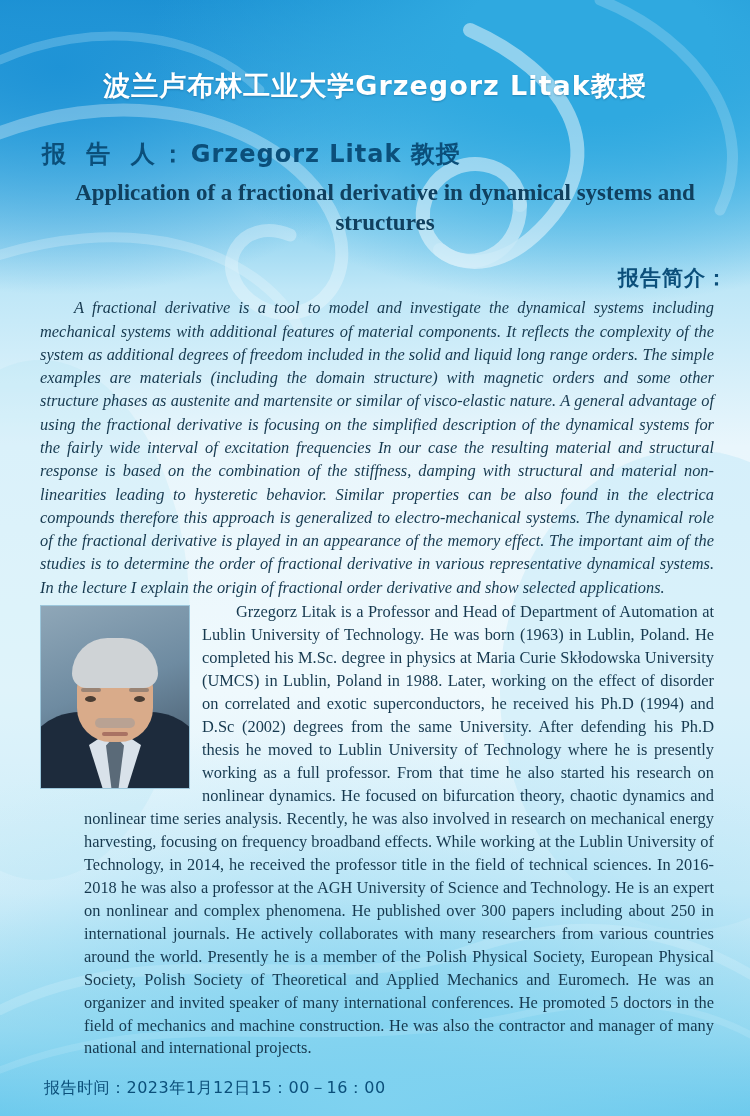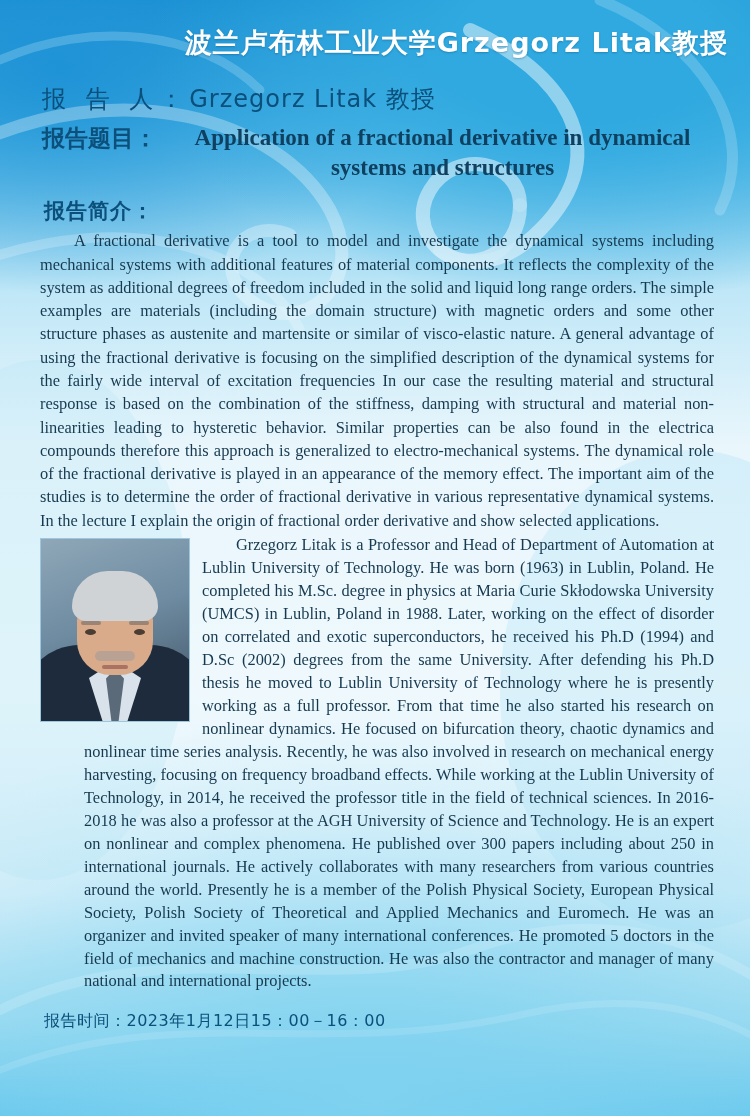--- a/index.html
+++ b/index.html
@@ -34,42 +34,42 @@
   .swirls svg { display: block; }
 
   .content {
     position: relative;
     z-index: 3;
     padding: 0 22px;
     box-sizing: border-box;
   }
 
   .title-block {
-    text-align: right;
-    padding-top: 25px;
+    text-align: center;
+    padding-top: 68px;
   }
   .title-line {
     font-family: "DejaVu Sans", "Liberation Sans", sans-serif;
     font-weight: bold;
     font-size: 27px;
     letter-spacing: 1px;
     color: #ffffff;
     text-shadow: 0 1px 2px rgba(10,70,110,0.35);
     line-height: 1.35;
   }
   .title-line.second {
     letter-spacing: 8px;
     font-size: 27px;
   }
 
   .speaker-row {
-    margin-top: 22px;
+    margin-top: 34px;
     padding-left: 20px;
     font-family: "DejaVu Sans", "Liberation Sans", sans-serif;
-    font-weight: normal;
+    font-weight: bold;
     font-size: 24px;
     color: #0b4f7a;
     letter-spacing: 1px;
   }
   .speaker-row .label { letter-spacing: 6px; }
 
   .topic-row {
     margin-top: 8px;
     padding-left: 20px;
     display: flex;
@@ -87,36 +87,38 @@
     font-family: "Liberation Serif", serif;
     font-weight: bold;
     font-size: 23px;
     color: #10405f;
     line-height: 1.3;
     text-align: center;
     flex: 1;
   }
 
   .section-head {
-    margin: 14px 0 4px 22px;
+    margin: 26px 0 4px 22px;
     font-family: "DejaVu Sans", "Liberation Sans", sans-serif;
     font-weight: bold;
     font-size: 21px;
     color: #0b4f7a;
     letter-spacing: 1px;
+    text-align: right;
   }
 
   .abstract {
     font-family: "Liberation Serif", serif;
     font-size: 16.4px;
     line-height: 1.42;
     color: #16394f;
     text-align: justify;
     text-indent: 34px;
     padding: 0 14px 0 18px;
+    font-style: italic;
   }
 
   .bio-wrap {
     margin-top: 2px;
     padding: 0 14px 0 18px;
   }
   .portrait {
     float: left;
     width: 148px;
     height: 182px;
@@ -258,21 +260,20 @@
 
     <div class="title-block">
       <div class="title-line">波兰卢布林工业大学Grzegorz Litak教授</div>
     </div>
 
     <div class="speaker-row">
       <span class="label">报 告 人：</span><span>Grzegorz Litak 教授</span>
     </div>
 
     <div class="topic-row">
-      <span class="topic-label">报告题目：</span>
       <span class="topic-text">Application of a fractional derivative in dynamical systems and structures</span>
     </div>
 
     <div class="section-head">报告简介：</div>
     <div class="abstract">A fractional derivative is a tool to model and investigate the dynamical systems including mechanical systems with additional features of material components. It reflects the complexity of the system as additional degrees of freedom included in the solid and liquid long range orders. The simple examples are materials (including the domain structure) with magnetic orders and some other structure phases as austenite and martensite or similar of visco-elastic nature. A general advantage of using the fractional derivative is focusing on the simplified description of the dynamical systems for the fairly wide interval of excitation frequencies In our case the resulting material and structural response is based on the combination of the stiffness, damping with structural and material non-linearities leading to hysteretic behavior. Similar properties can be also found in the electrica compounds therefore this approach is generalized to electro-mechanical systems. The dynamical role of the fractional derivative is played in an appearance of the memory effect. The important aim of the studies is to determine the order of fractional derivative in various representative dynamical systems. In the lecture I explain the origin of fractional order derivative and show selected applications.</div>
 
     <div class="bio-wrap clearfix">
       <div class="portrait">
         <div class="bg"></div>
         <div class="shoulders"></div>

